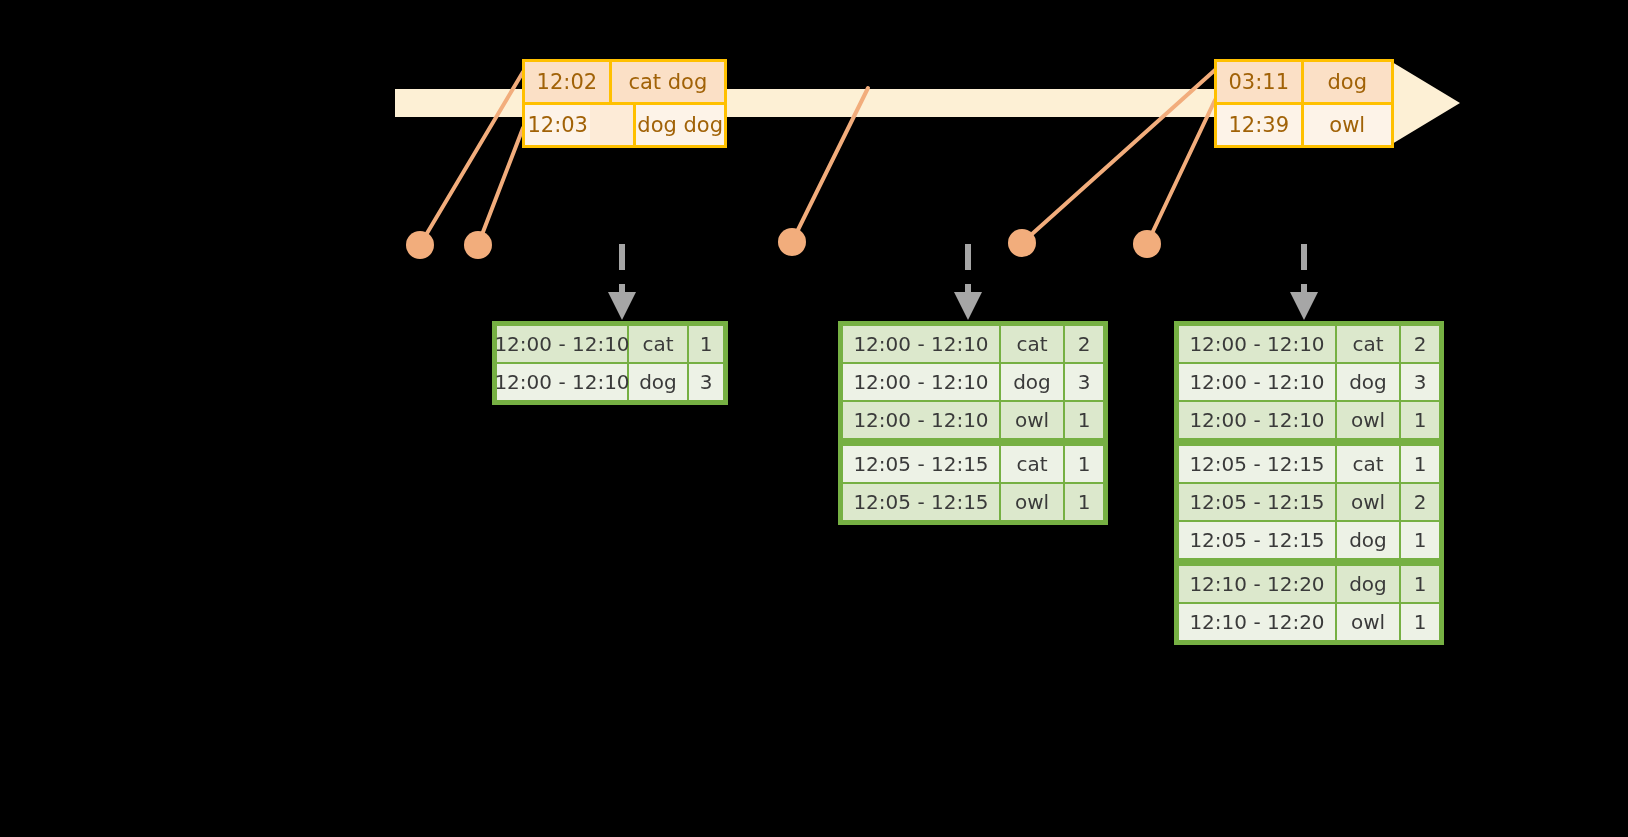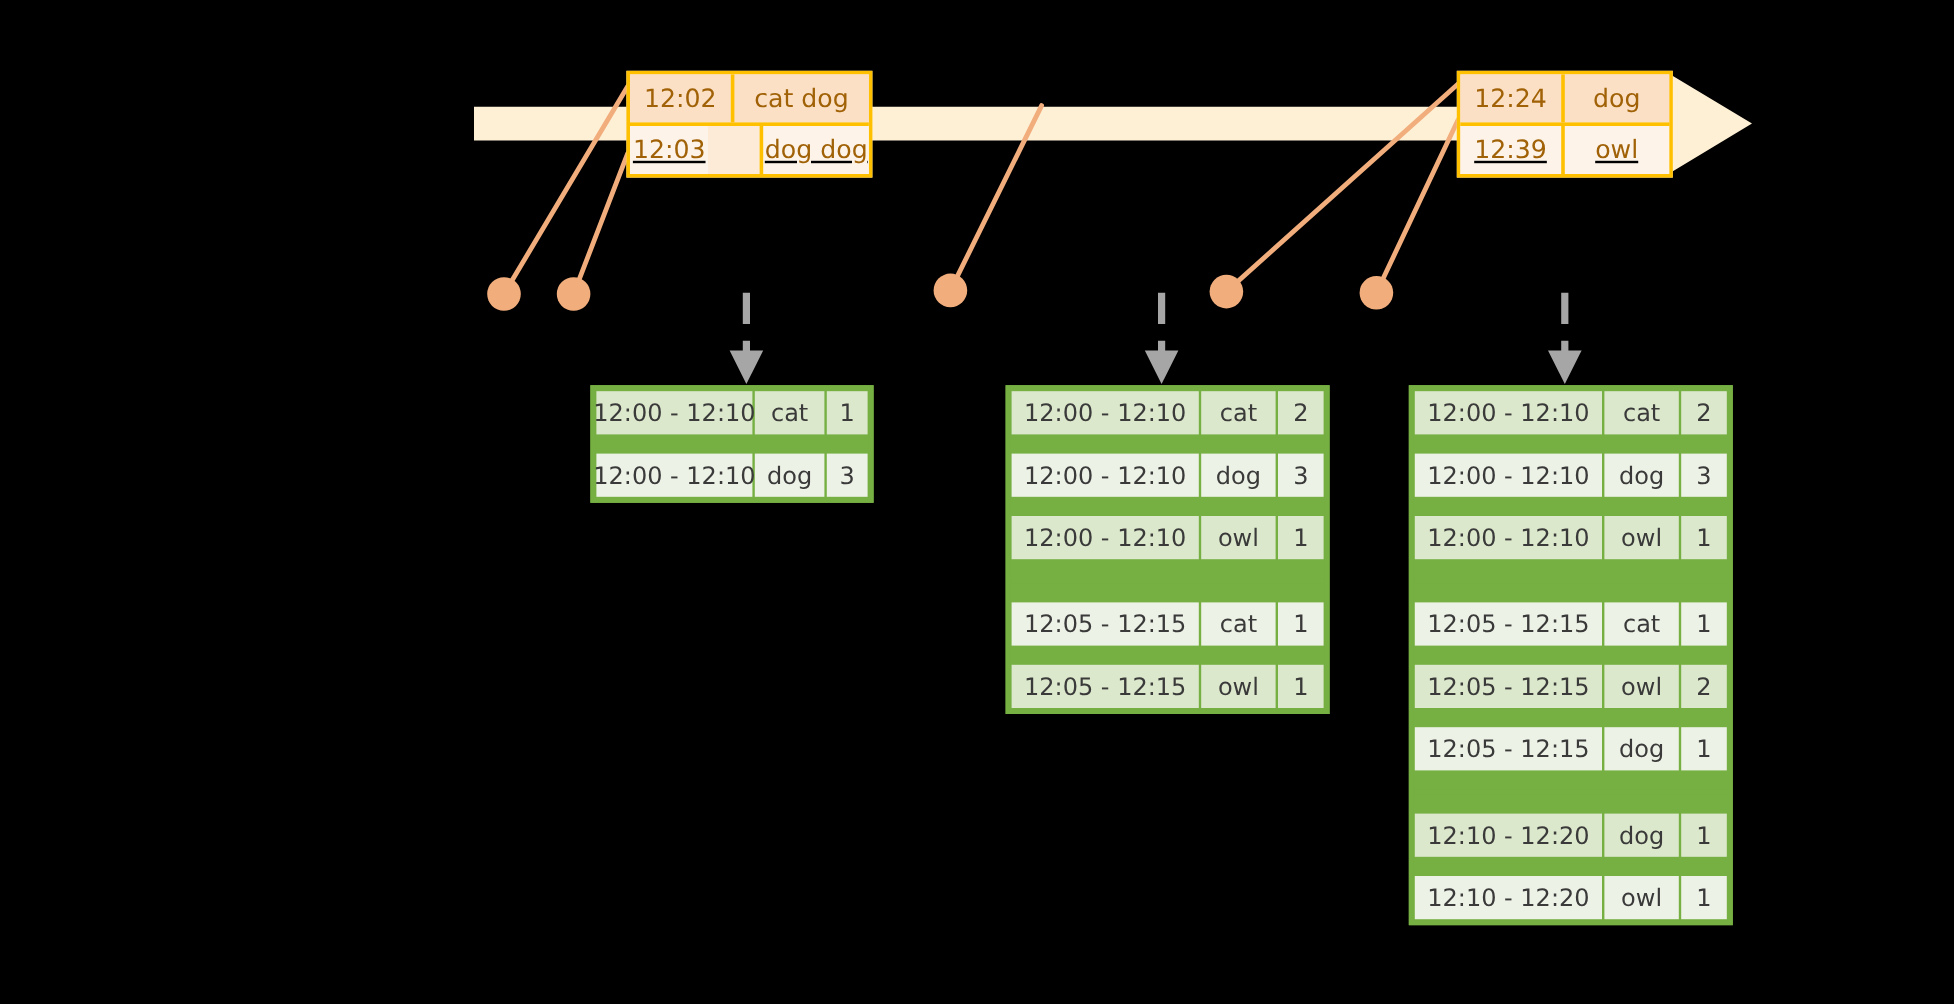--- a/index.html
+++ b/index.html
@@ -37,21 +37,20 @@
     display: flex;
     flex-direction: column;
   }
   .evt-row {
     display: flex;
     flex-direction: row;
     height: 40px;
   }
   .evt-row + .evt-row {
     border-top: 3px solid #FFC000;
-    text-decoration: underline;
   }
   .evt-row.alt .evt-time, .evt-row.alt .evt-words {
     background: #FDF3E8;
   }
   .evt-time, .evt-words {
     display: flex;
     align-items: center;
     justify-content: center;
     color: #a16207;
     font-size: 21px;
@@ -64,21 +63,21 @@
   }
 
   
   .agg-table {
     position: absolute;
     border: 4px solid #76B043;
     box-sizing: border-box;
     background: #76B043;
     display: flex;
     flex-direction: column;
-    gap: 16px;
+    gap: 2px;
     padding: 1px;
   }
   .agg-row {
     display: flex;
     flex-direction: row;
     gap: 2px;
     height: 36px;
   }
   .agg-cell {
     display: flex;
@@ -157,21 +156,21 @@
     </div>
     <div class="evt-row alt">
       <div class="evt-time" style="width:85px;">12:03</div>
       <div class="evt-words" style="width:117px;margin-left:43px;">dog dog</div>
     </div>
   </div>
 
 
   <div class="evt-box" style="left:1214px; top:59px; width:180px;">
     <div class="evt-row">
-      <div class="evt-time" style="width:85px;">12:24</div>
+      <div class="evt-time" style="width:85px;">03:11</div>
       <div class="evt-words" style="width:92px;">dog</div>
     </div>
     <div class="evt-row alt">
       <div class="evt-time" style="width:85px;">12:39</div>
       <div class="evt-words" style="width:92px;">owl</div>
     </div>
   </div>
 
   <div class="agg-table" id="agg1" style="left:492px; top:321px;">
       <div class="agg-row">

